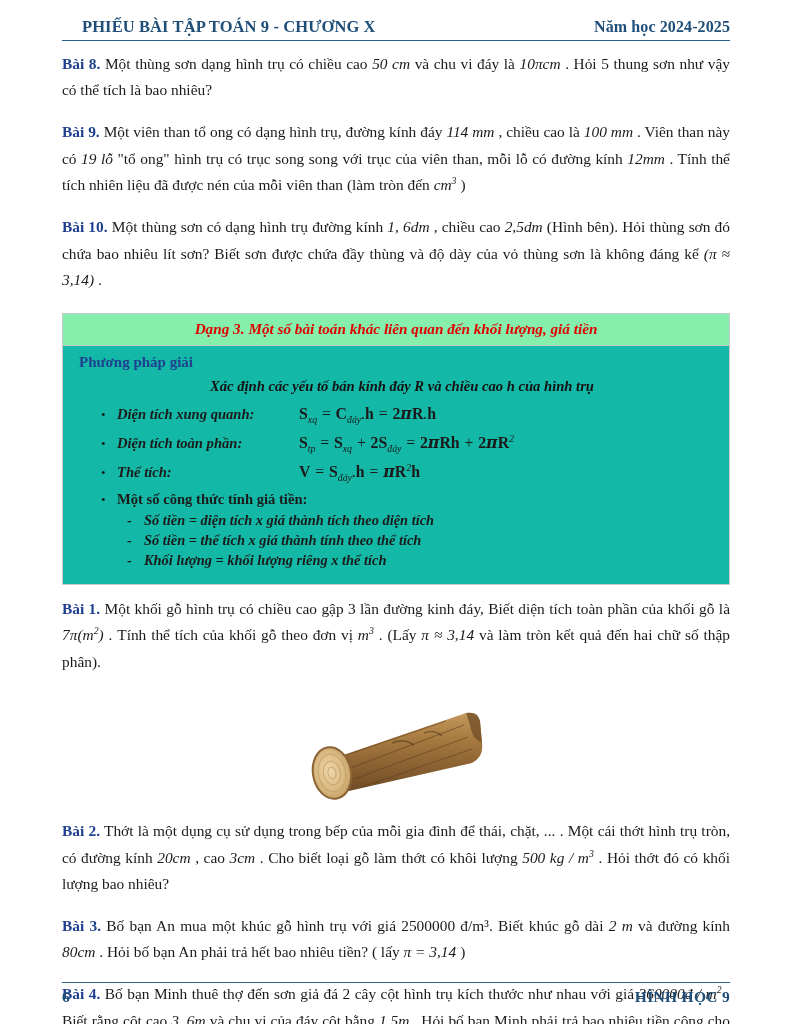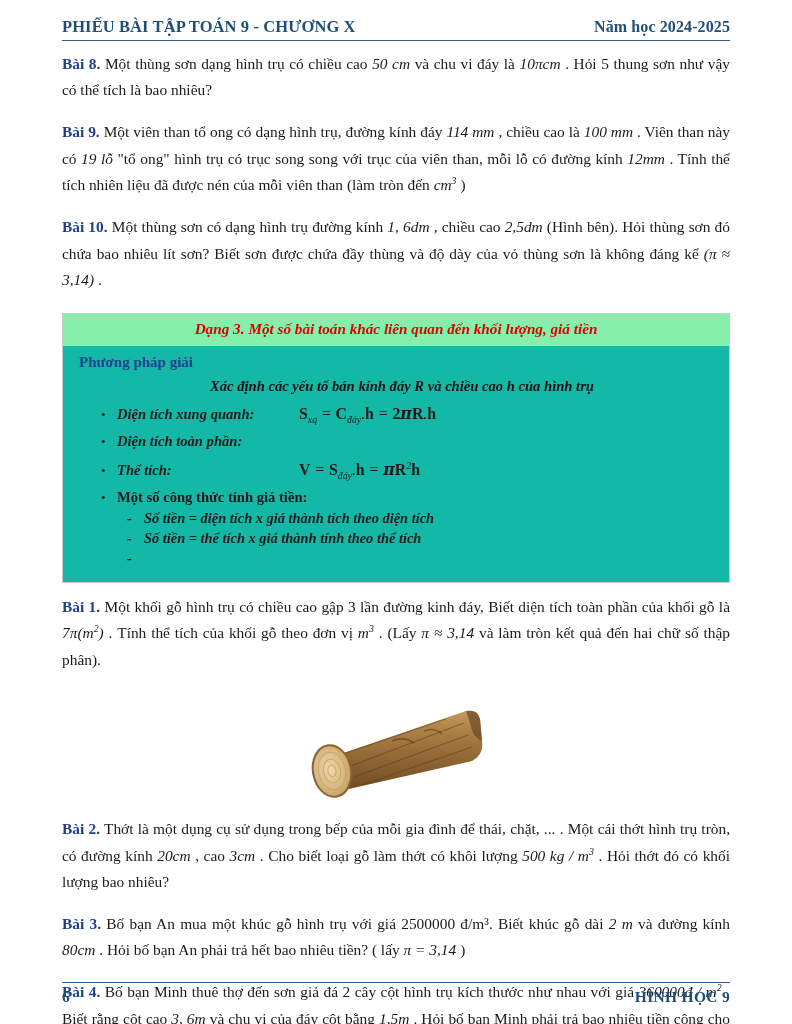--- a/index.html
+++ b/index.html
@@ -27,20 +27,21 @@
   
   .header {
     display: flex;
     align-items: baseline;
     justify-content: space-between;
     padding-top: 17px;
     color: #1f4e79;
     font-weight: bold;
     font-size: 16.5px;
     letter-spacing: 0.1px;
+    margin-left: 20px;
   }
   .header-left { white-space: nowrap; }
   .header-right { white-space: nowrap; font-size: 16px; }
   .header-rule {
     height: 0;
     border-top: 1.6px solid #2e5f8a;
     margin-top: 3px;
   }
 
   
@@ -237,20 +238,23 @@
         <span class="f-bullet">•</span>
         <span class="f-label">Diện tích xung quanh:</span>
         <span class="f-eq" title="S_xq = C_đáy.h = 2πR.h">
           <b>S</b><sub>xq</sub> = <b>C</b><sub>đáy</sub>.<b>h</b> = <b>2<span class="pi">π</span>R</b>.<b>h</b>
         </span>
       </div>
 
       <div class="f-row">
         <span class="f-bullet">•</span>
         <span class="f-label">Diện tích toàn phần:</span>
+        <span class="f-eq" title="S_tp = S_xq + 2S_đáy = 2πRh + 2πR²">
+          <b>S</b><sub>tp</sub> = <b>S</b><sub>xq</sub> + <b>2S</b><sub>đáy</sub> = <b>2<span class="pi">π</span>Rh</b> + <b>2<span class="pi">π</span>R</b><sup>2</sup>
+        </span>
       </div>
 
       <div class="f-row">
         <span class="f-bullet">•</span>
         <span class="f-label">Thể tích:</span>
         <span class="f-eq" title="V = S_đáy.h = πR²h">
           <b>V</b> = <b>S</b><sub>đáy</sub>.<b>h</b> = <b><span class="pi">π</span>R</b><sup>2</sup><b>h</b>
         </span>
       </div>
 
@@ -262,20 +266,21 @@
       <div class="dash-item">
         <span class="dash-mark">-</span>
         <span>Số tiền = diện tích x giá thành tích theo diện tích</span>
       </div>
       <div class="dash-item">
         <span class="dash-mark">-</span>
         <span>Số tiền = thể tích x giá thành tính theo thể tích</span>
       </div>
       <div class="dash-item">
         <span class="dash-mark">-</span>
+        <span>Khối lượng = khối lượng riêng x thể tích</span>
       </div>
 
     </div>
   </div>
 
   <p class="prob">
     <span class="lbl">Bài 1.</span>
     <span>Một khối gỗ hình trụ có chiều cao gập 3 lần đường kinh đáy, Biết diện tích toàn phần của khối gỗ là</span>
     <span class="mi"><span>7π(m</span><sup>2</sup><span>)</span></span>
     <span>. Tính thể tích của khối gỗ theo đơn vị</span>

